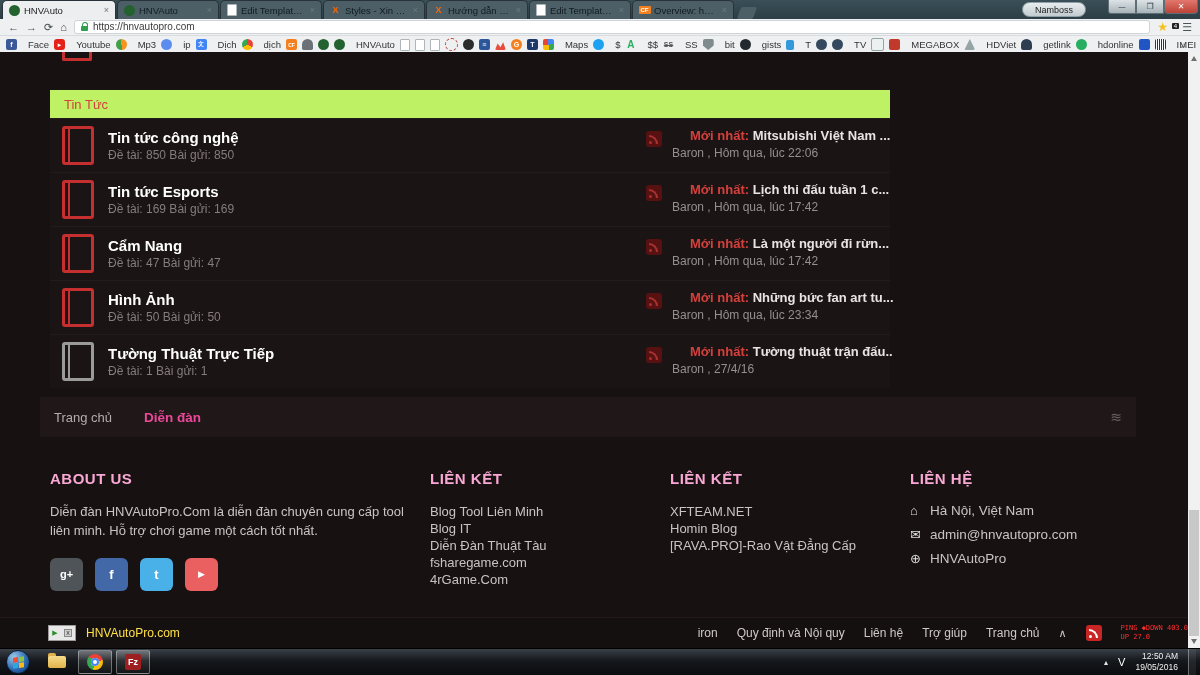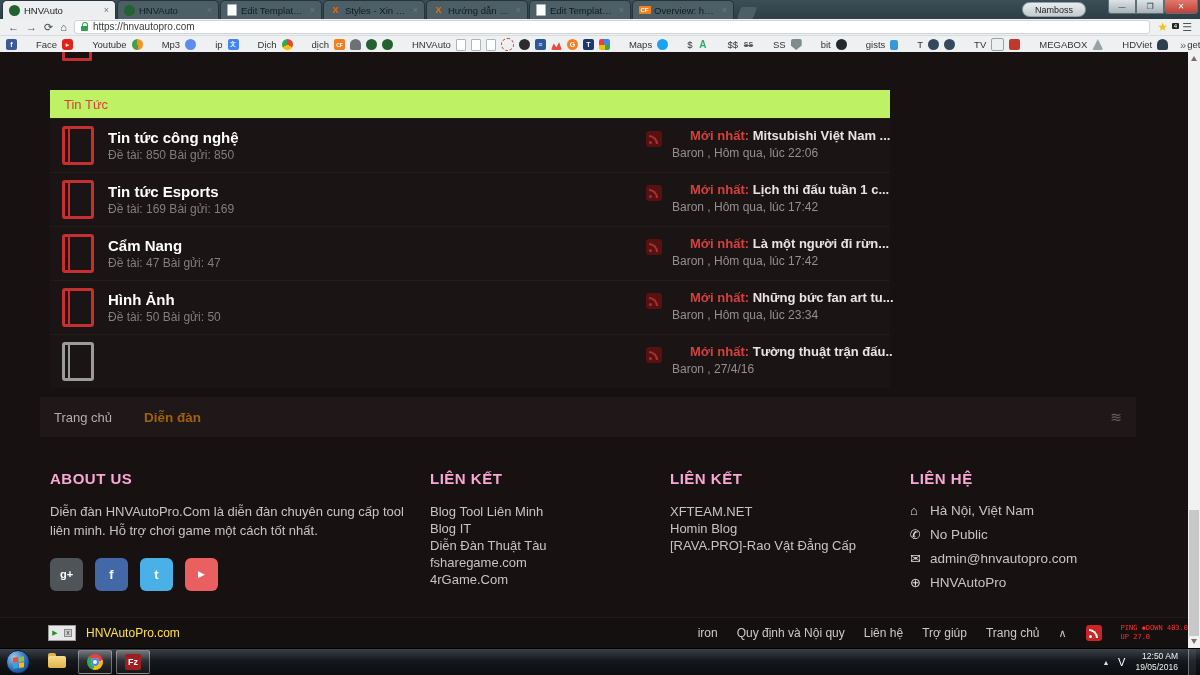--- a/index.html
+++ b/index.html
@@ -41,21 +41,21 @@
   .lock::before{content:"";position:absolute;left:1px;top:-4px;width:4px;height:4px;border:1px solid #2e9e4f;border-bottom:none;border-radius:3px 3px 0 0;}
   .urltext{font-size:10px;color:#3c3c3c;line-height:1;}
   .star{color:#f3c021;font-size:12px;line-height:1;}
   .shield{width:12px;height:13px;background:#7a1d1d;clip-path:polygon(0 0,100% 0,100% 55%,50% 100%,0 55%);position:relative;}
   .shieldwrap{position:relative;}
   .badge{position:absolute;right:-4px;bottom:-2px;background:#222;color:#fff;font-size:6px;padding:0 2px;border-radius:1px;}
   .menu{color:#4a5458;font-size:11px;line-height:1;}
 
   .bookmarksbar{position:relative;height:17px;background:#eef0f2;border-bottom:1px solid #caced1;
                 display:flex;align-items:center;gap:5px;padding:0 6px;font-size:9.5px;color:#333;overflow:hidden;white-space:nowrap;}
-  .bm{display:inline-flex;align-items:center;gap:19px;flex:none;}
+  .bm{display:inline-flex;align-items:center;gap:11px;flex:none;}
   .bi{width:11px;height:11px;border-radius:2px;background:#9aa0a4;flex:none;display:inline-flex;align-items:center;justify-content:center;font-size:7px;color:#fff;font-weight:bold;}
   .bi-facebook{background:#3b5998;}.bi-facebook::before{content:"f";}
   .bi-youtube{background:#e62117;border-radius:3px;}.bi-youtube::before{content:"▸";}
   .bi-mp3-orange{background:conic-gradient(#f7941d 0 50%,#44a048 50% 100%);border-radius:50%;}
   .bi-globe{background:#5b8def;border-radius:50%;}
   .bi-translate{background:#4285f4;}.bi-translate::before{content:"文";font-size:6px;}
   .bi-chrome-circle{border-radius:50%;background:conic-gradient(#ea4335 0 33%,#fbbc05 33% 66%,#34a853 66% 100%);}
   .bi-cloudflare{background:#f38020;}.bi-cloudflare::before{content:"CF";font-size:5px;}
   .bi-bell{background:#6b7277;border-radius:50% 50% 15% 15%;}
   .bi-green-circle{background:#23612f;border-radius:50%;}
@@ -108,21 +108,21 @@
   .rss.bright::before{background:#fff;}
   .rss.bright::after{border-color:#fff;}
   .latest-line1{font-size:13px;font-weight:bold;white-space:nowrap;overflow:hidden;padding-left:18px;}
   .latest-label{color:#d5403c;}
   .latest-title{color:#e9e4e4;}
   .latest-meta{font-size:12px;color:#978f8f;margin-top:3px;}
 
   .breadcrumb{position:absolute;left:40px;top:345px;width:1096px;height:40px;background:#201818;
               display:flex;align-items:center;padding:0 14px;box-sizing:border-box;}
   .bc-home{font-size:13px;color:#b5adad;}
-  .bc-current{font-size:13.5px;color:#a16207;font-weight:bold;margin-left:32px;}
+  .bc-current{font-size:13.5px;color:#ec4899;font-weight:bold;margin-left:32px;}
   .bc-layers{margin-left:auto;color:#6a6262;font-size:14px;}
 
   .footer{position:absolute;left:0;top:418px;width:1200px;height:146px;}
   .fcol{position:absolute;top:0;}
   .fcol h3{margin:0 0 16px 0;font-size:15px;color:#f9a8d4;letter-spacing:.5px;}
   .fcol1{left:50px;width:362px;}
   .fcol2{left:430px;width:230px;}
   .fcol3{left:670px;width:230px;}
   .fcol4{left:910px;width:240px;}
   .about-text{font-size:13px;color:#c9c4c4;line-height:1.45;margin:0 0 17px 0;}
@@ -454,20 +454,24 @@
           <span class="rss"></span>
           <div>
             <div class="latest-line1"><span class="latest-label">Mới nhất:</span> <span class="latest-title">Những bức fan art tu...</span></div>
             <div class="latest-meta">Baron , Hôm qua, lúc 23:34</div>
           </div>
         </div>
       </div>
 
       <div class="row">
         <span class="nico read"></span>
+        <div class="node-text">
+          <div class="node-title">Tường Thuật Trực Tiếp</div>
+          <div class="node-meta">Đề tài: 1 Bài gửi: 1</div>
+        </div>
         <div class="latest">
           <span class="rss"></span>
           <div>
             <div class="latest-line1"><span class="latest-label">Mới nhất:</span> <span class="latest-title">Tường thuật trận đấu..</span></div>
             <div class="latest-meta">Baron , 27/4/16</div>
           </div>
         </div>
       </div>
     </div>
 
@@ -505,24 +509,20 @@
           <li>Homin Blog</li>
           <li>[RAVA.PRO]-Rao Vật Đẳng Cấp</li>
         </ul>
       </div>
       <div class="fcol fcol4">
         <h3>LIÊN HỆ</h3>
         <ul class="contact">
           <li>
               <span class="ci ci-home"></span>
               <span>Hà Nội, Việt Nam</span>
-            </li>
-          <li>
-              <span class="ci ci-phone"></span>
-              <span>No Public</span>
             </li>
           <li>
               <span class="ci ci-envelope"></span>
               <span>admin@hnvautopro.com</span>
             </li>
           <li>
               <span class="ci ci-globe"></span>
               <span>HNVAutoPro</span>
             </li>
         </ul>

